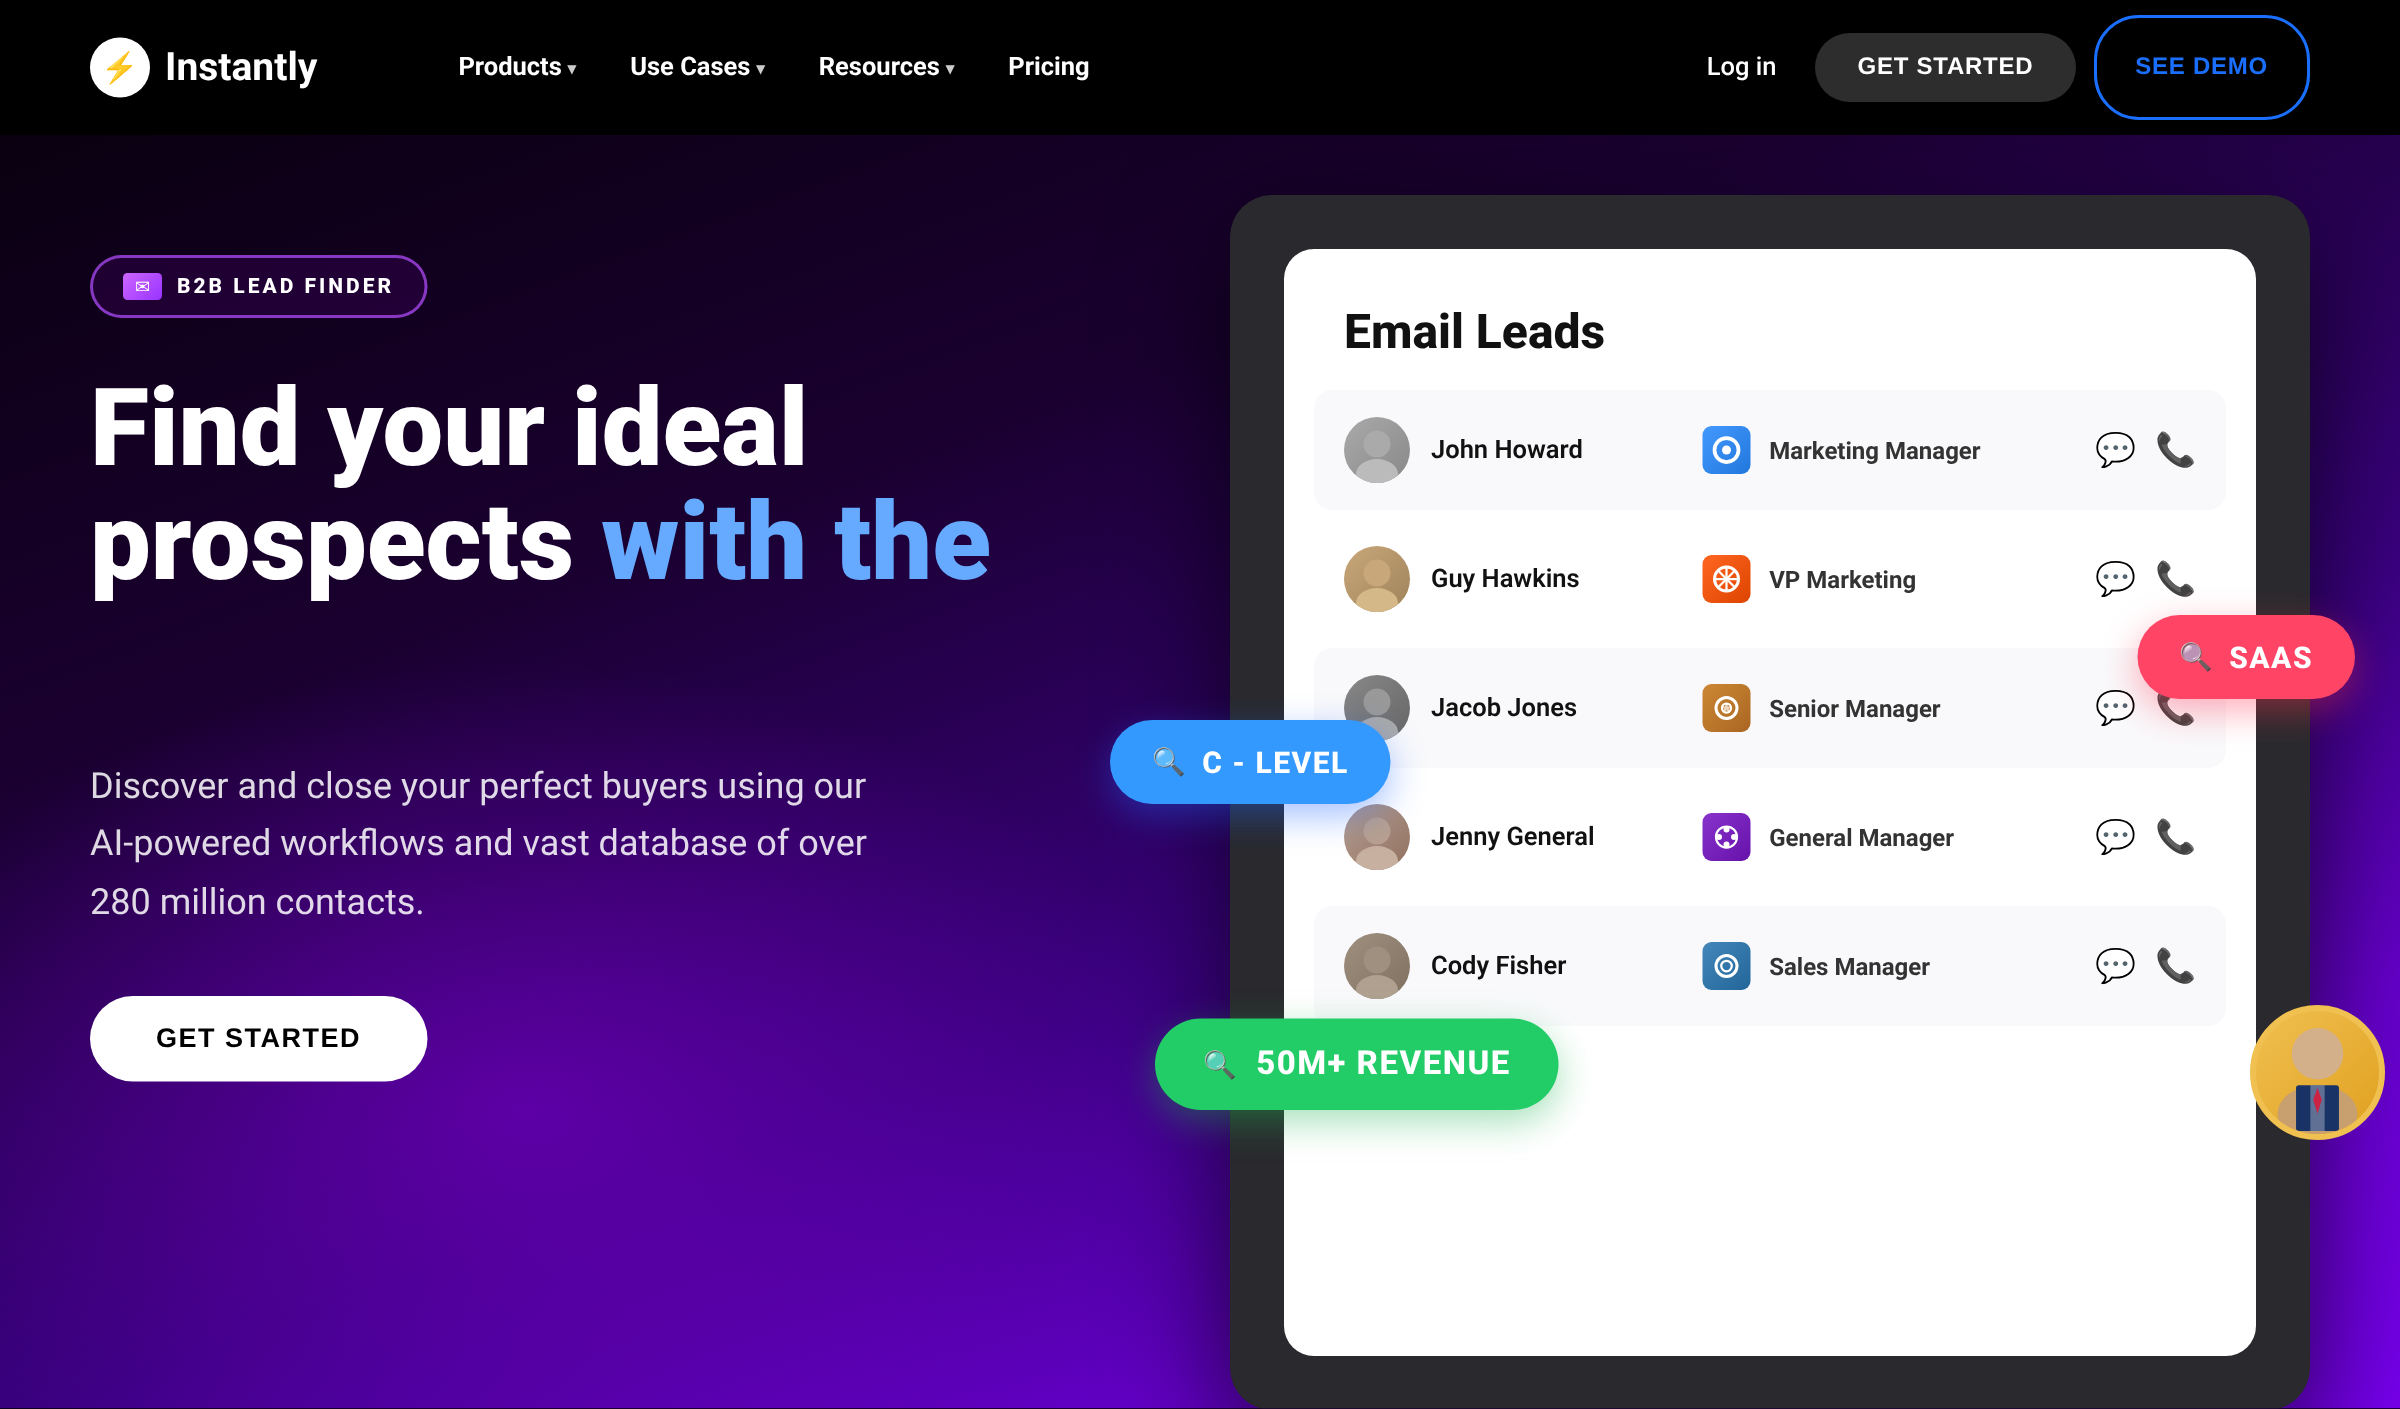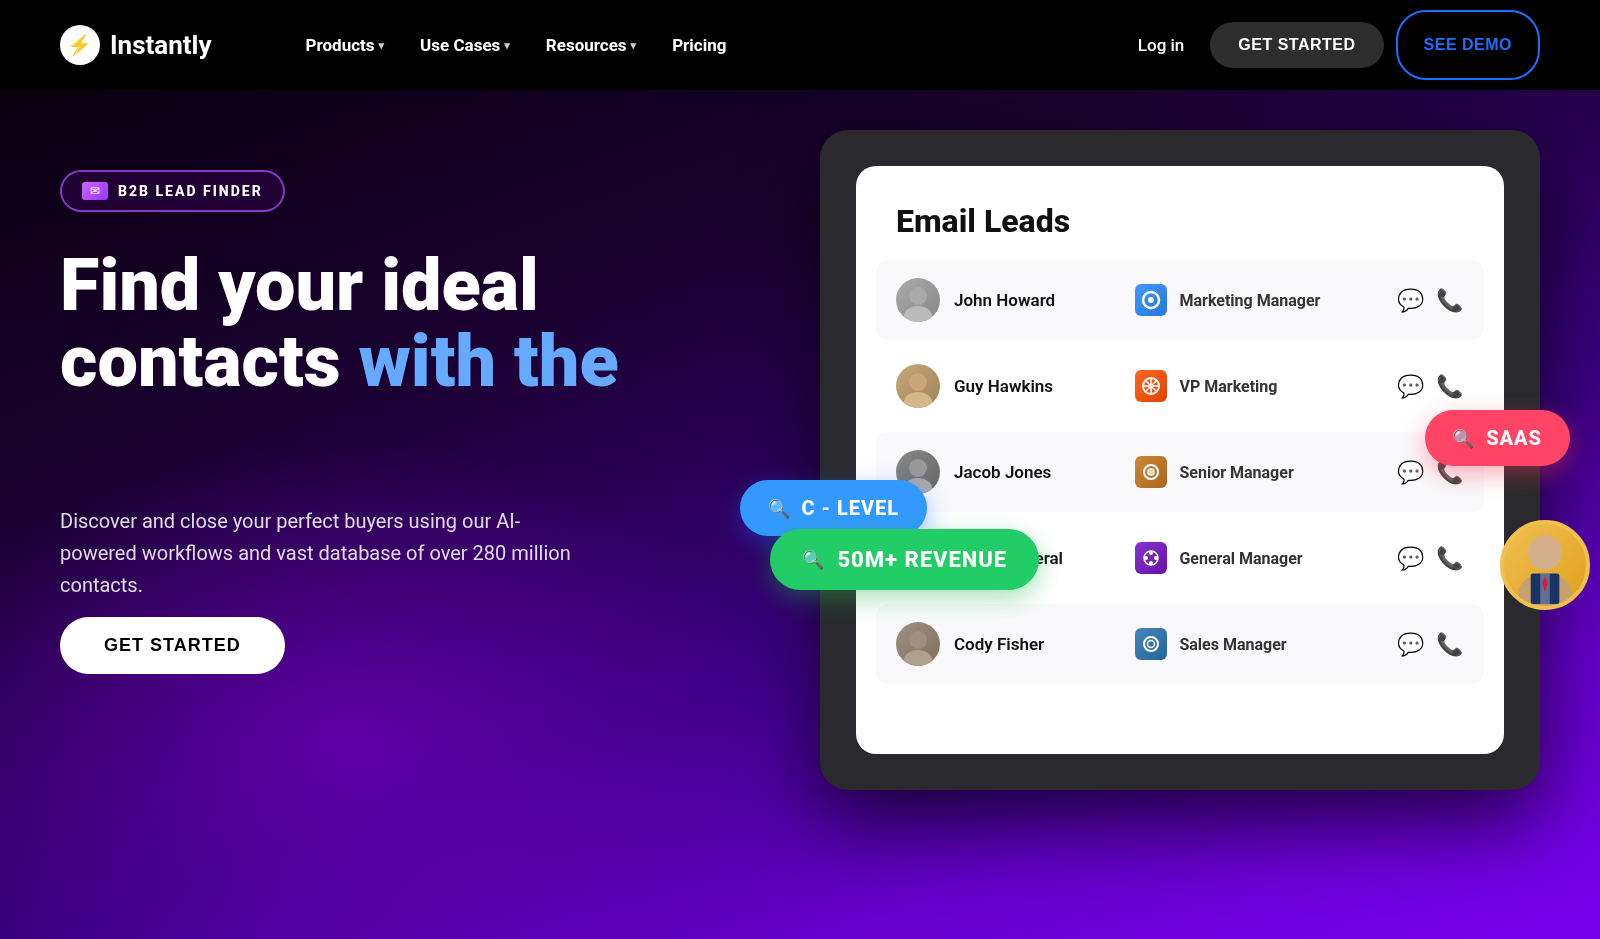--- a/index.html
+++ b/index.html
@@ -173,23 +173,23 @@
       font-weight: 900;
       line-height: 1.05;
       margin-bottom: 30px;
     }
     .hero-heading .white { color: #fff; }
     .hero-heading .blue-purple { color: #66aaff; }
     .hero-heading .purple { color: #cc66ff; }
 
     .hero-sub {
       color: rgba(255,255,255,0.85);
-      font-size: 20px;
+      font-size: 24px;
       line-height: 1.6;
-      margin-bottom: 16px;
+      margin-bottom: 44px;
       max-width: 520px;
     }
 
     .btn-hero-cta {
       background: #fff;
       color: #000;
       border: none;
       padding: 18px 44px;
       border-radius: 40px;
       font-size: 18px;
@@ -197,21 +197,21 @@
       cursor: pointer;
       letter-spacing: 1px;
     }
 
     
     .card-container {
       position: absolute;
       right: 60px;
       top: 40px;
       width: 720px;
-      height: 660px;
+      height: 810px;
       z-index: 5;
     }
 
     
     .card-frame {
       position: absolute;
       top: 0; left: 0; right: 0; bottom: 0;
       background: #2a2a2e;
       border-radius: 28px;
       box-shadow: 0 30px 80px rgba(0,0,0,0.7);
@@ -448,21 +448,21 @@
 <section class="hero">
 
   <div class="hero-content">
     <div class="badge">
       <div class="badge-icon">✉</div>
       <span class="badge-text">B2B LEAD FINDER</span>
     </div>
 
     <h1 class="hero-heading">
       <span class="white">Find your ideal</span><br>
-      <span class="white">contacts </span><span class="blue-purple">with the</span><br>
+      <span class="white">prospects </span><span class="blue-purple">with the</span><br>
       <br>
     </h1>
 
     <p class="hero-sub">Discover and close your perfect buyers using our AI-powered workflows and vast database of over 280 million contacts.</p>
 
     <button class="btn-hero-cta">GET STARTED</button>
   </div>
 
   <div class="card-container">
     <div class="card-frame"></div>

